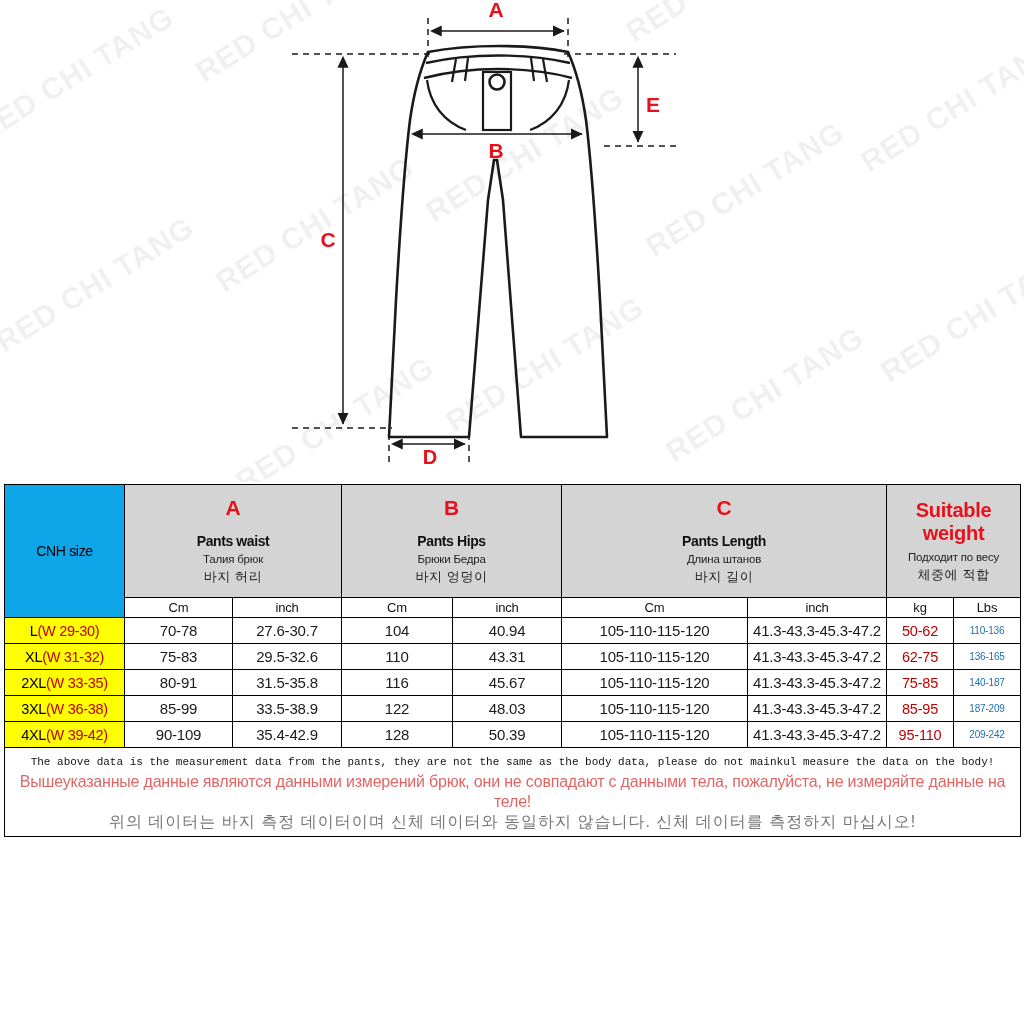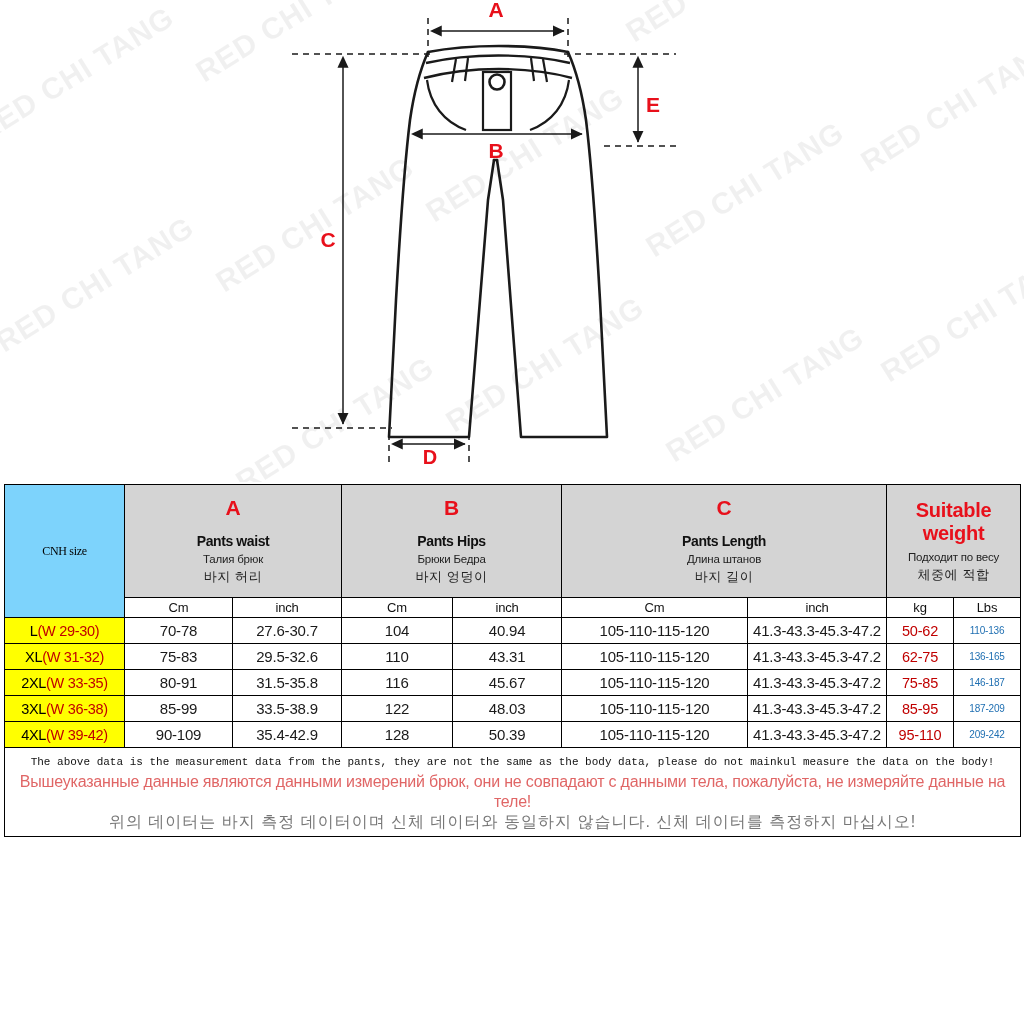--- a/index.html
+++ b/index.html
@@ -97,26 +97,25 @@
     line-height: 17px;
     letter-spacing: -0.2px;
   }
   .hdr-ko {
     color: #222;
     font-size: 13px;
     line-height: 18px;
     letter-spacing: 0.6px;
   }
   .cnh-cell {
-    background: #7dd3fc;
-    font-weight: bold;
-    font-size: 12px;
+    background: #0ea5e9;
+    font-weight: bold;
+    font-size: 14px;
     color: #000;
     letter-spacing: -0.3px;
-    font-family: Liberation Serif, serif;
   }
 
   
   .units-row td {
     height: 19px;
     font-size: 13px;
     color: #111;
     letter-spacing: -0.2px;
   }
 
@@ -377,21 +376,21 @@
         <td class="size-cell">
           <span class="sz">2XL</span><span class="wz">(W 33-35)</span>
         </td>
         <td>80-91</td>
         <td>31.5-35.8</td>
         <td>116</td>
         <td>45.67</td>
         <td>105-110-115-120</td>
         <td>41.3-43.3-45.3-47.2</td>
         <td class="kg-cell">75-85</td>
-        <td class="lbs-cell">146-187</td>
+        <td class="lbs-cell">140-187</td>
       </tr>
 
       <tr class="data-row">
         <td class="size-cell">
           <span class="sz">3XL</span><span class="wz">(W 36-38)</span>
         </td>
         <td>85-99</td>
         <td>33.5-38.9</td>
         <td>122</td>
         <td>48.03</td>

